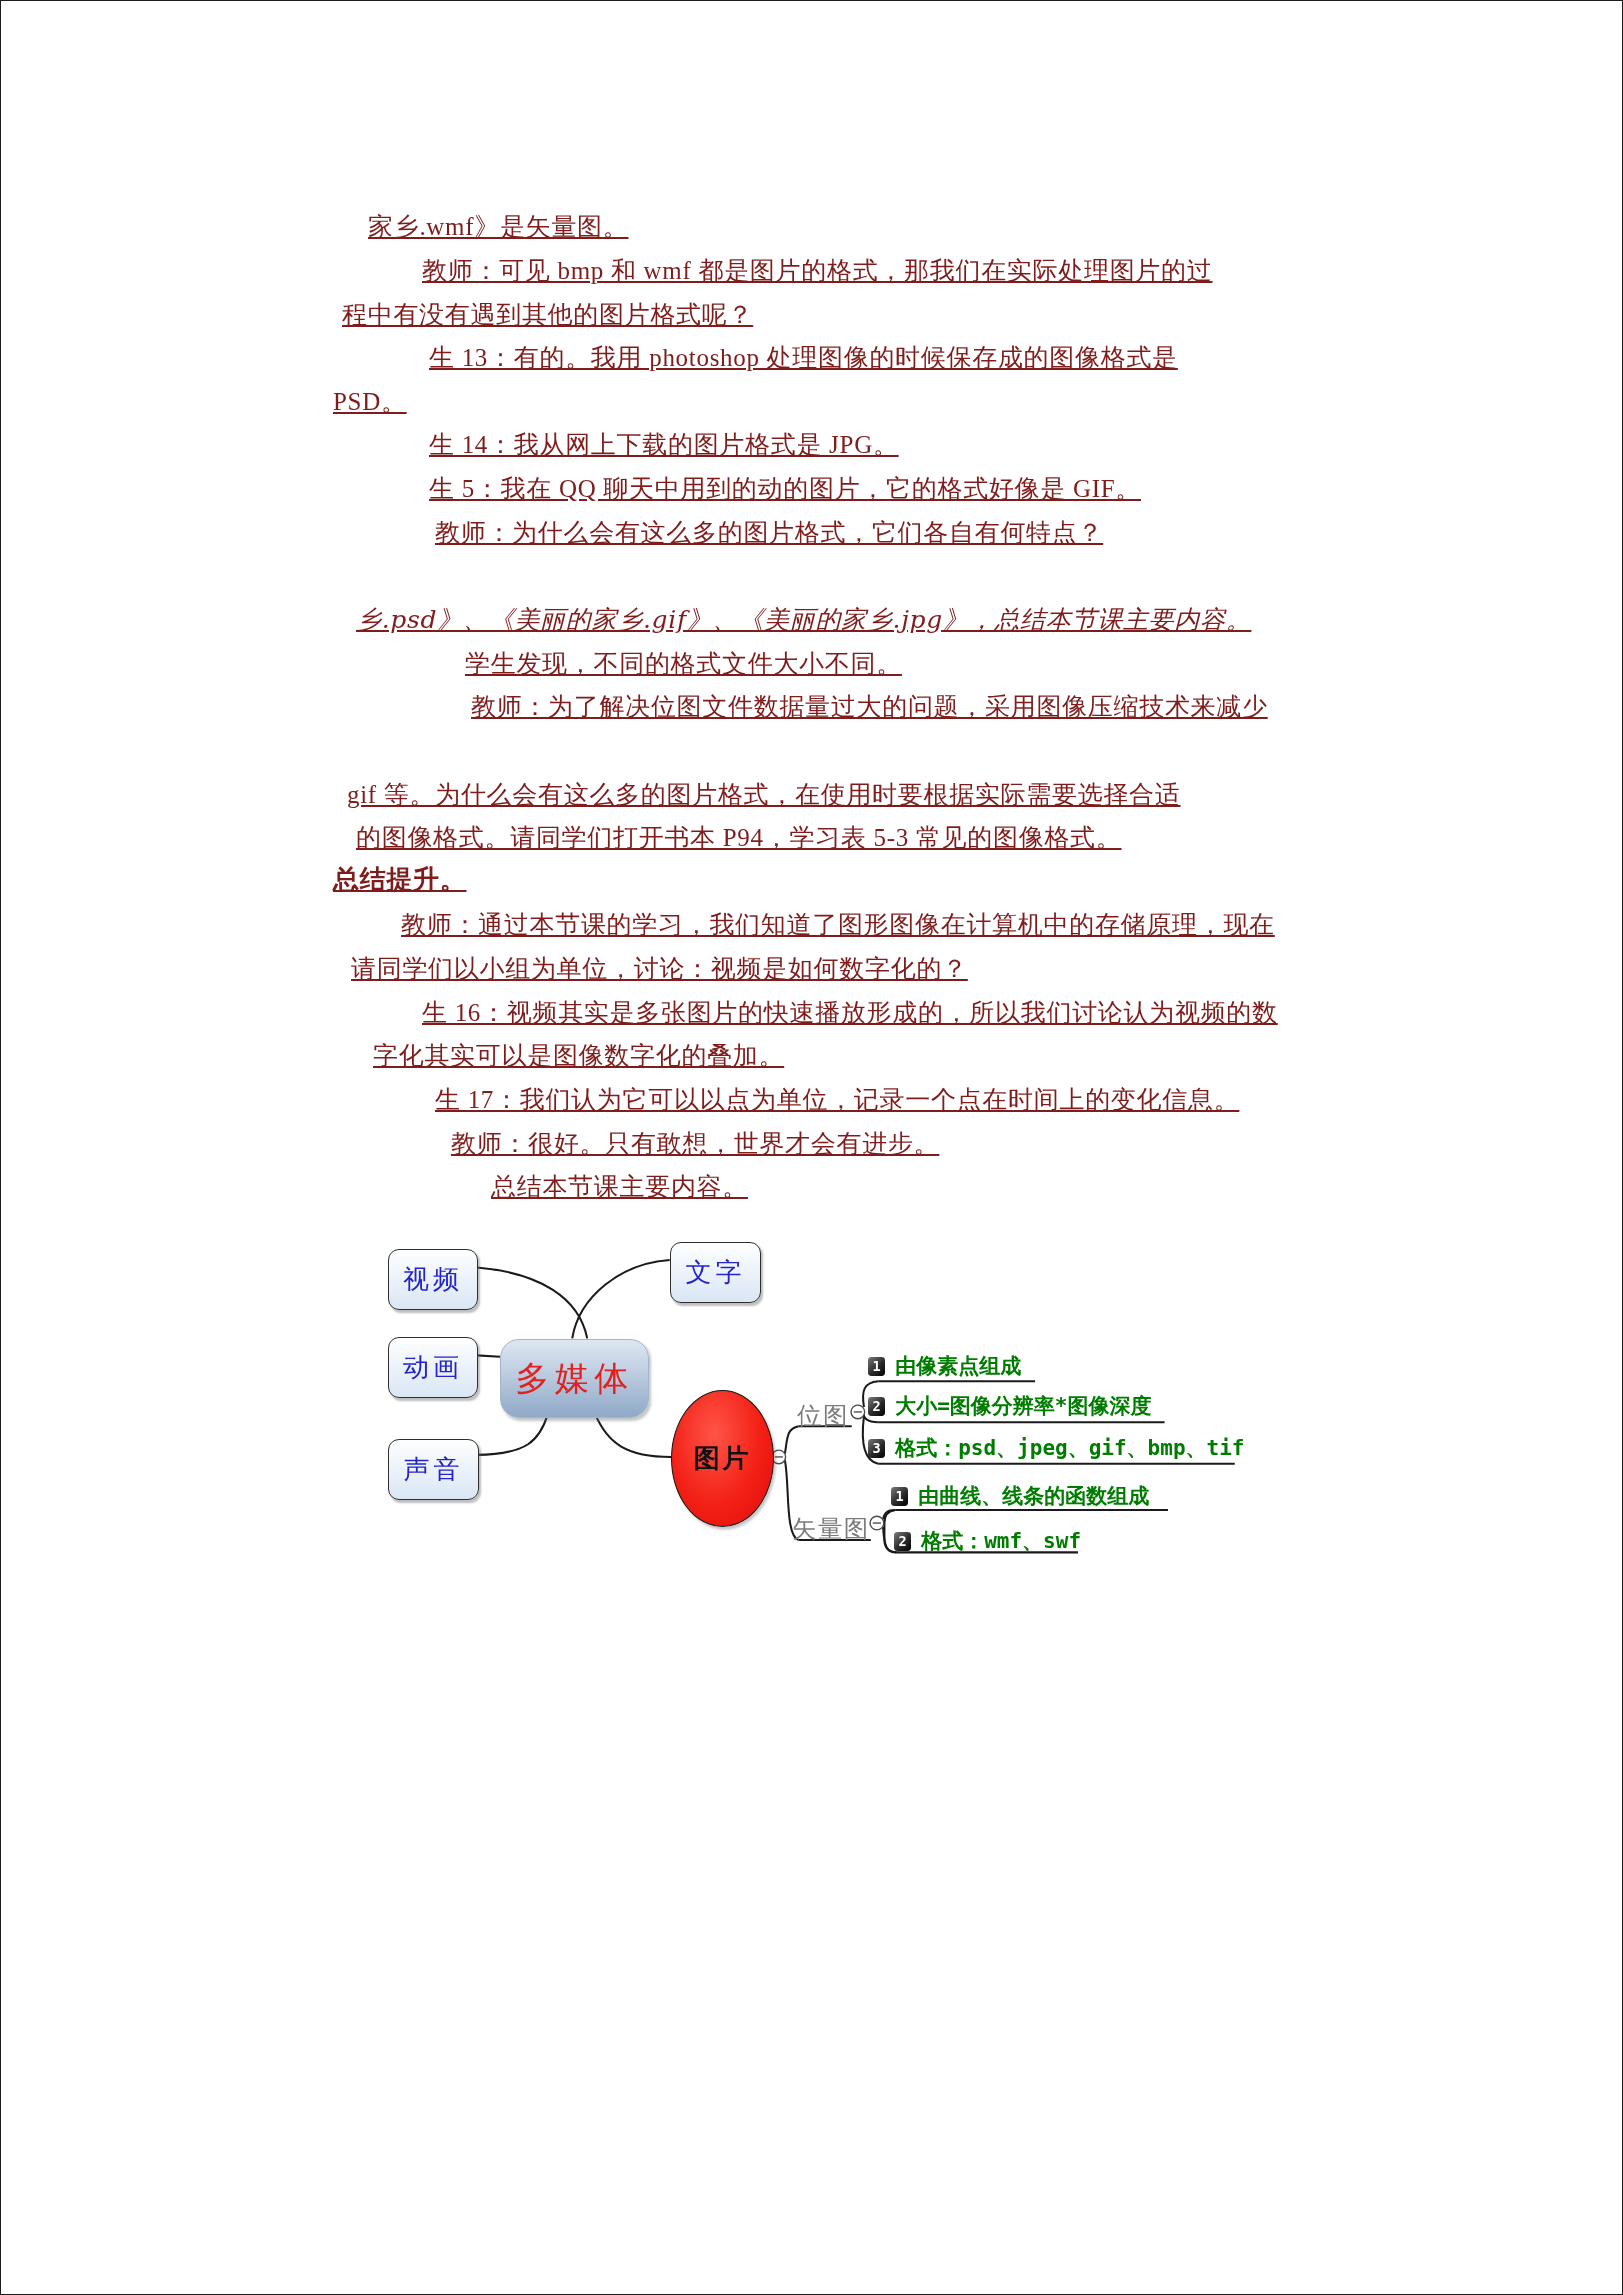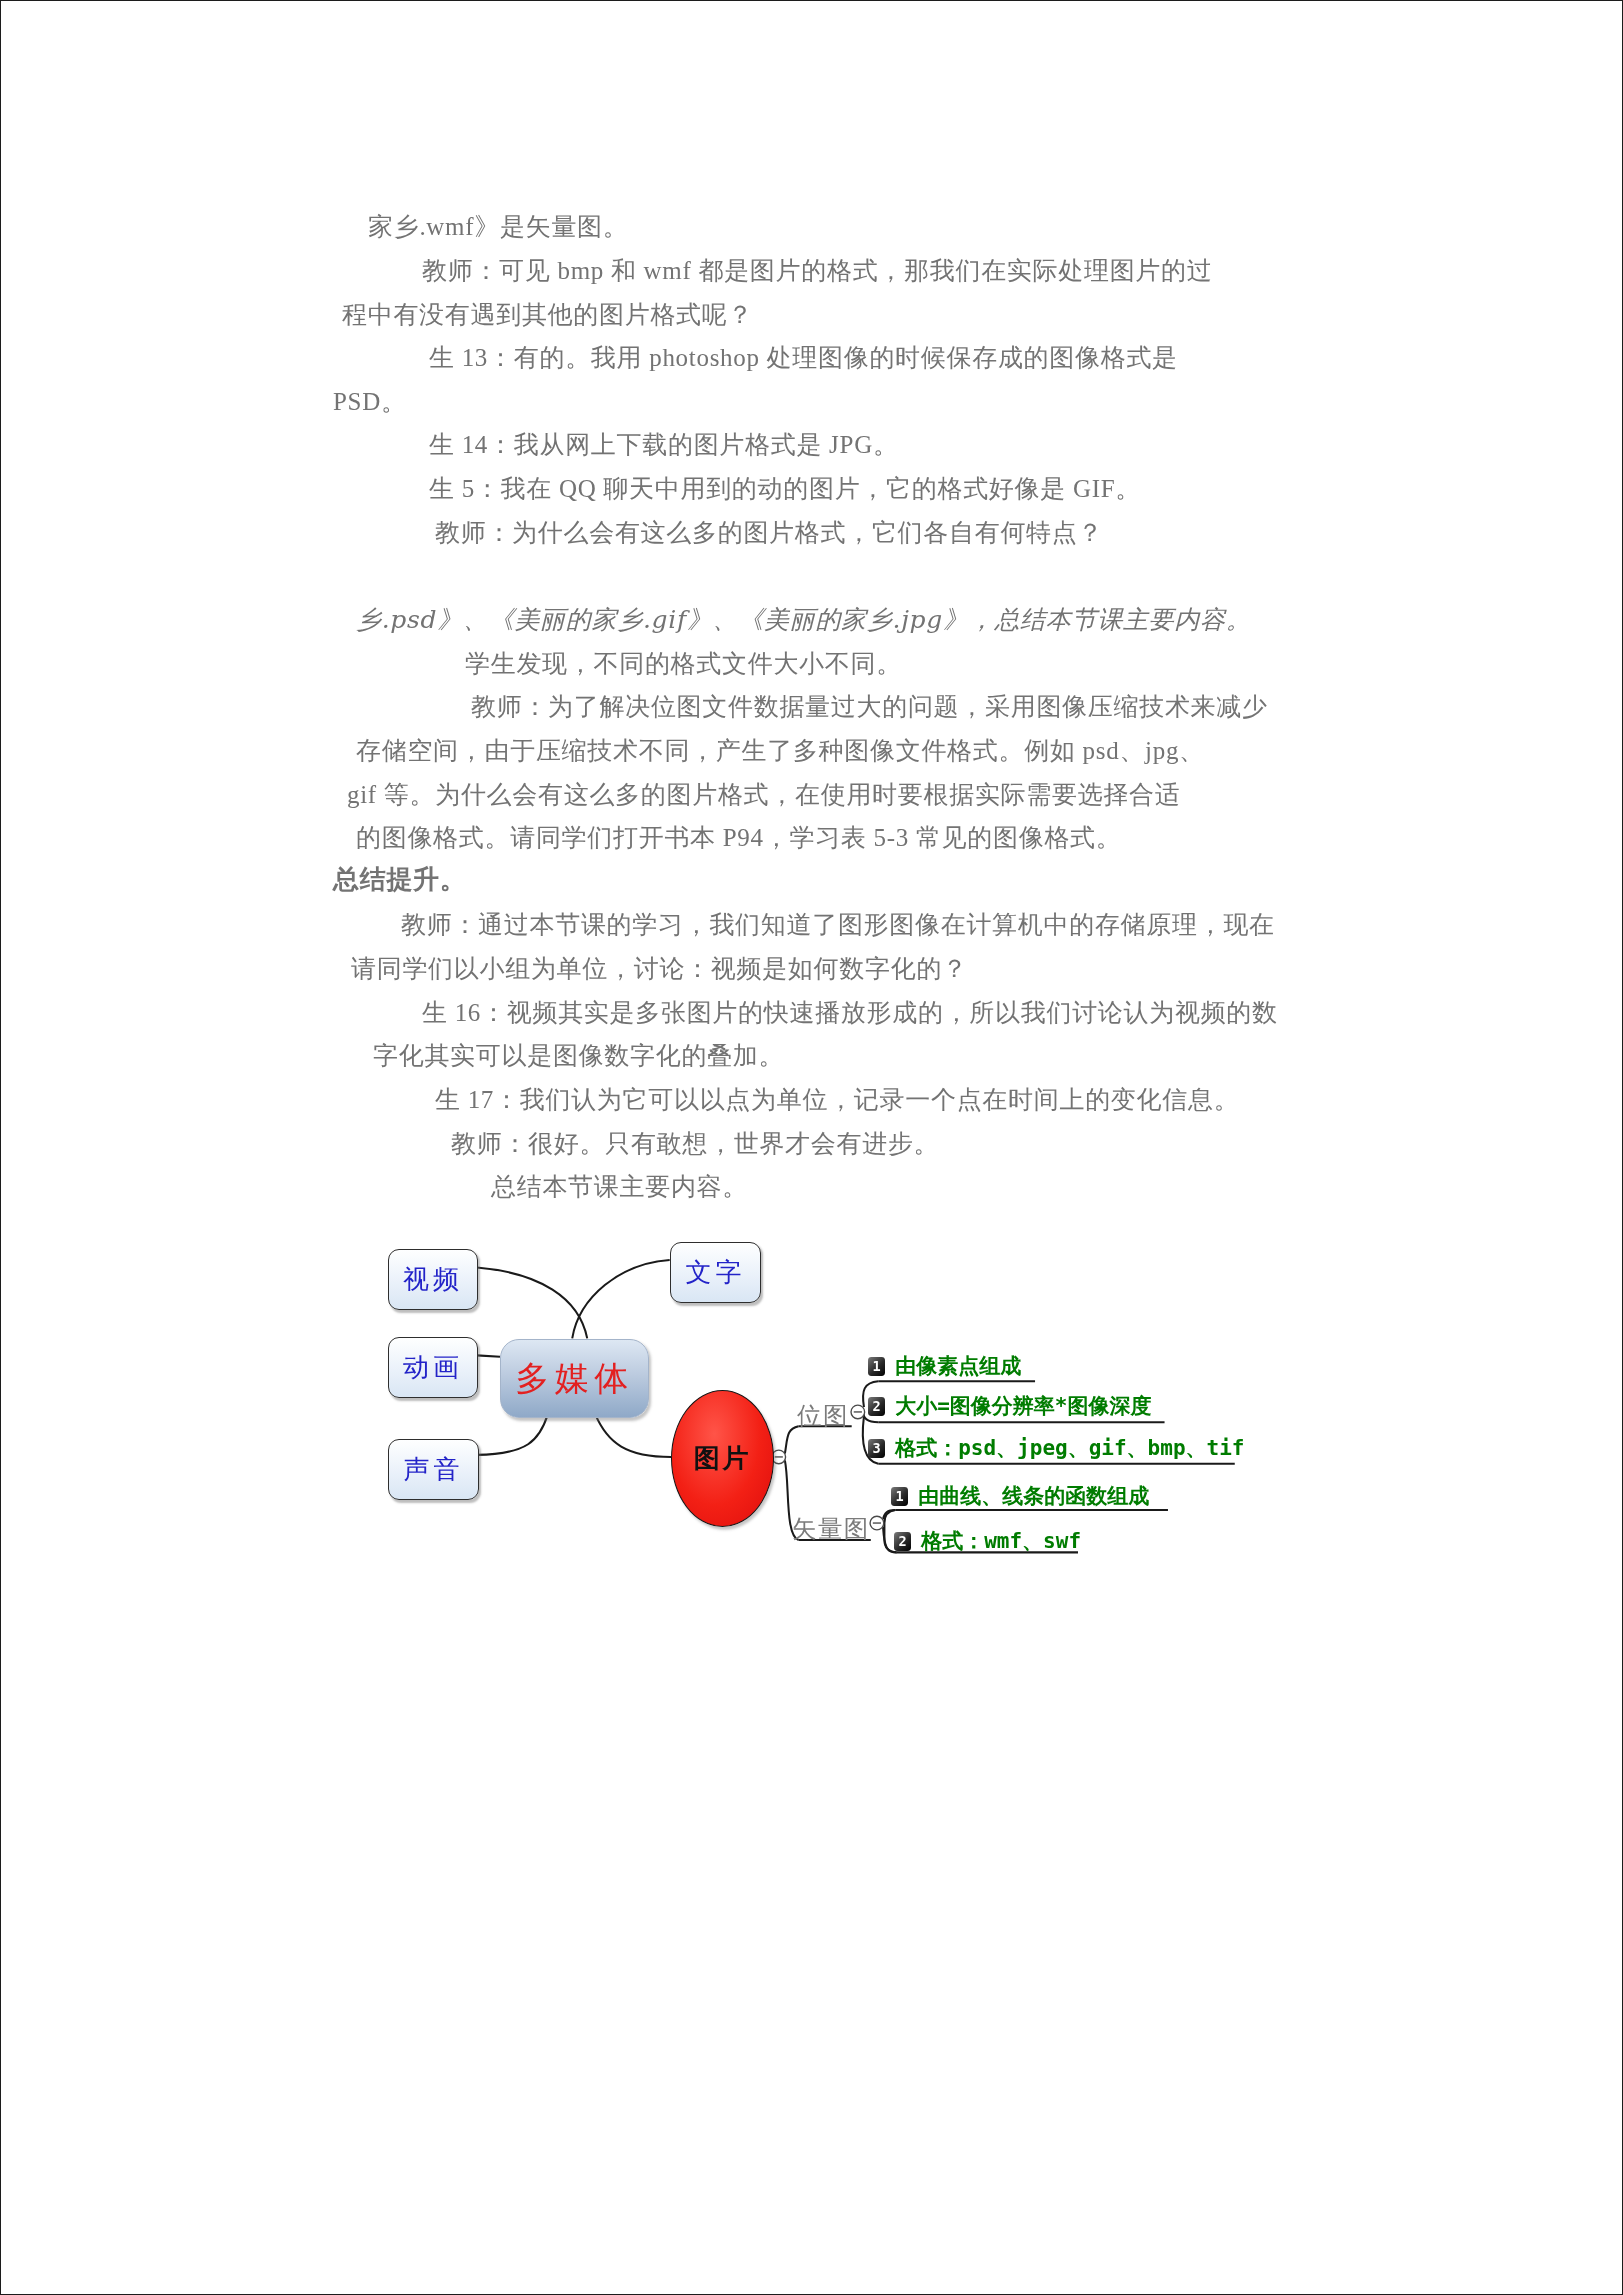--- a/index.html
+++ b/index.html
@@ -9,23 +9,24 @@
     background:#ffffff;
     border:1.4px solid #1c1c1c;
     box-sizing:border-box;
     font-family:"Liberation Serif", serif;
     overflow:hidden;
   }
   .tline{
     position:absolute;
     font-size:25px;
     line-height:33px;
-    color:#737373;
+    color:#7f1d1d;
     white-space:nowrap;
     letter-spacing:0.7px;
+    text-decoration:underline;
   }
   .tline.bold{font-weight:bold;font-size:26px;}
   .tline.kai{font-family:"DejaVu Serif", serif;font-style:oblique;}
   
   .mm-svg{position:absolute;left:0;top:0;pointer-events:none;}
   .mm-box{
     position:absolute;
     border:1.4px solid #2e2e2e;
     border-radius:11px;
     background:linear-gradient(180deg,#feffff 0%,#eaf1fa 55%,#d9e6f4 100%);
@@ -100,21 +101,20 @@
   <div class="tline" style="left:421px;top:253px">教师：可见 bmp 和 wmf 都是图片的格式，那我们在实际处理图片的过</div>
   <div class="tline" style="left:341px;top:297px">程中有没有遇到其他的图片格式呢？</div>
   <div class="tline" style="left:428px;top:340px">生 13：有的。我用 photoshop 处理图像的时候保存成的图像格式是</div>
   <div class="tline" style="left:332px;top:384px">PSD。</div>
   <div class="tline" style="left:428px;top:427px">生 14：我从网上下载的图片格式是 JPG。</div>
   <div class="tline" style="left:428px;top:471px">生 5：我在 QQ 聊天中用到的动的图片，它的格式好像是 GIF。</div>
   <div class="tline" style="left:434px;top:515px">教师：为什么会有这么多的图片格式，它们各自有何特点？</div>
   <div class="tline kai" style="left:355px;top:602px">乡.psd》、《美丽的家乡.gif》、《美丽的家乡.jpg》，总结本节课主要内容。</div>
   <div class="tline" style="left:464px;top:646px">学生发现，不同的格式文件大小不同。</div>
   <div class="tline" style="left:470px;top:689px">教师：为了解决位图文件数据量过大的问题，采用图像压缩技术来减少</div>
-  <div class="tline" style="left:355px;top:733px">存储空间，由于压缩技术不同，产生了多种图像文件格式。例如 psd、jpg、</div>
   <div class="tline" style="left:346px;top:777px">gif 等。为什么会有这么多的图片格式，在使用时要根据实际需要选择合适</div>
   <div class="tline" style="left:355px;top:820px">的图像格式。请同学们打开书本 P94，学习表 5-3  常见的图像格式。</div>
   <div class="tline bold" style="left:332px;top:862px">总结提升。</div>
   <div class="tline" style="left:400px;top:907px">教师：通过本节课的学习，我们知道了图形图像在计算机中的存储原理，现在</div>
   <div class="tline" style="left:350px;top:951px">请同学们以小组为单位，讨论：视频是如何数字化的？</div>
   <div class="tline" style="left:421px;top:995px">生 16：视频其实是多张图片的快速播放形成的，所以我们讨论认为视频的数</div>
   <div class="tline" style="left:372px;top:1038px">字化其实可以是图像数字化的叠加。</div>
   <div class="tline" style="left:434px;top:1082px">生 17：我们认为它可以以点为单位，记录一个点在时间上的变化信息。</div>
   <div class="tline" style="left:450px;top:1126px">教师：很好。只有敢想，世界才会有进步。</div>
   <div class="tline" style="left:490px;top:1169px">总结本节课主要内容。</div>

